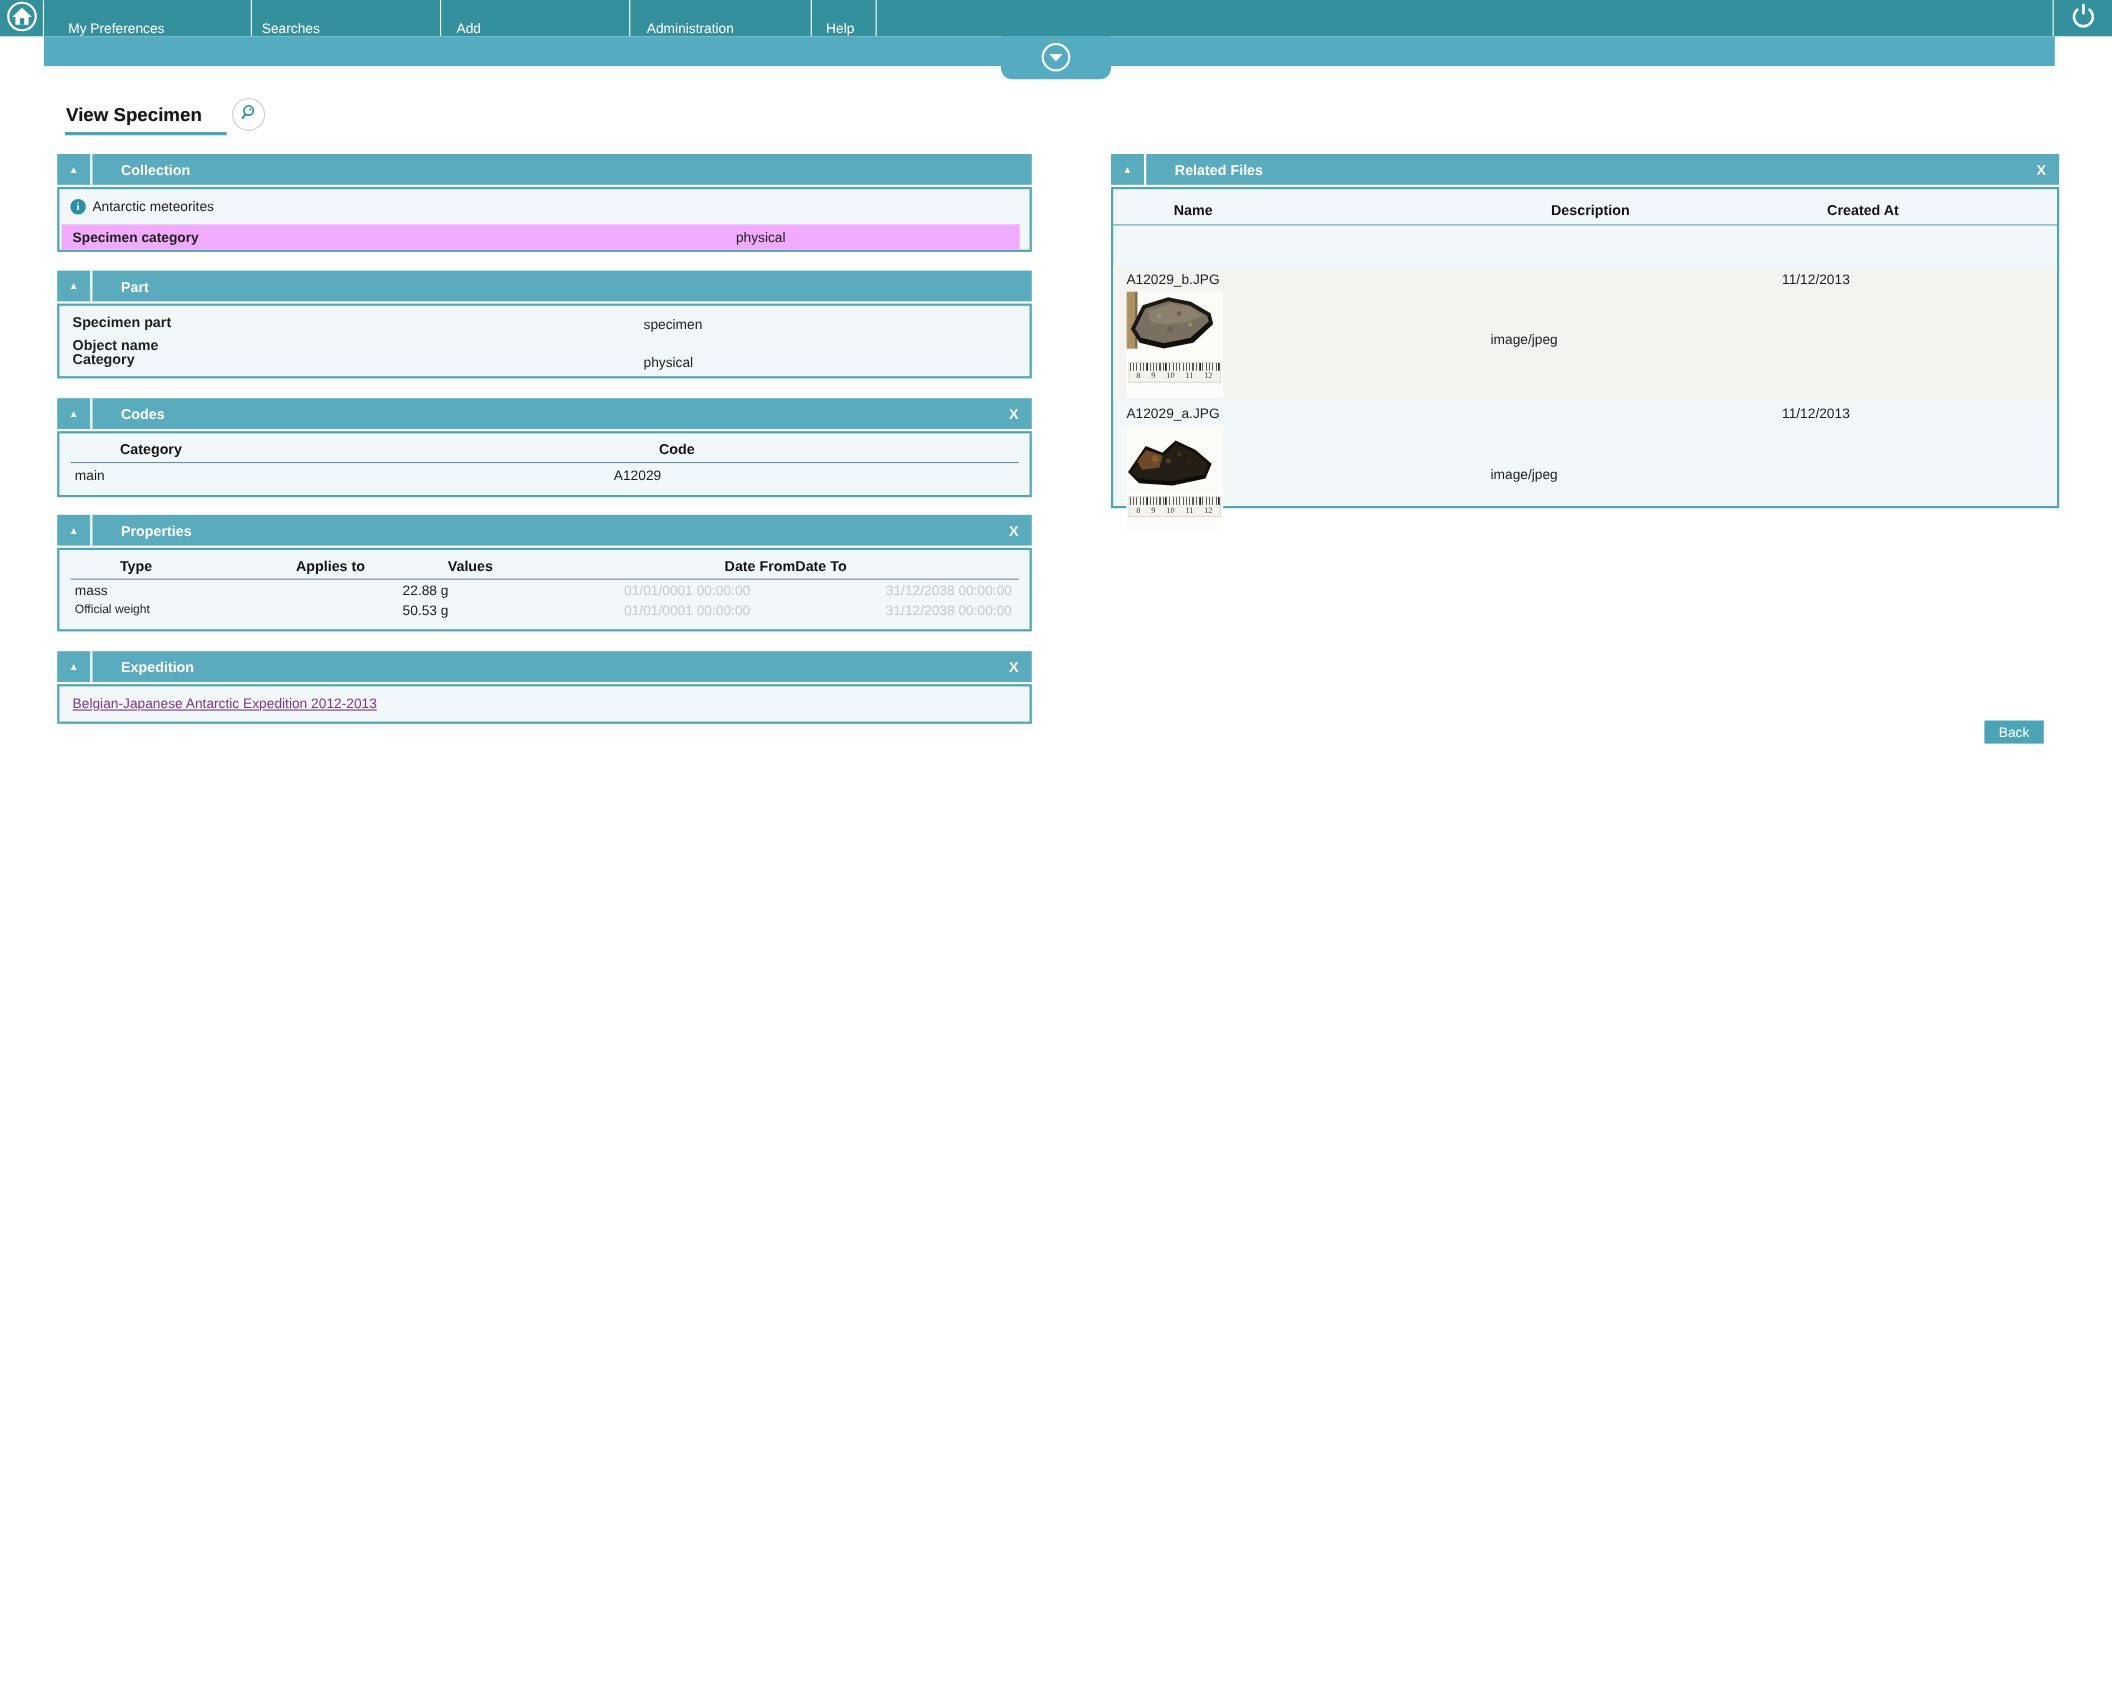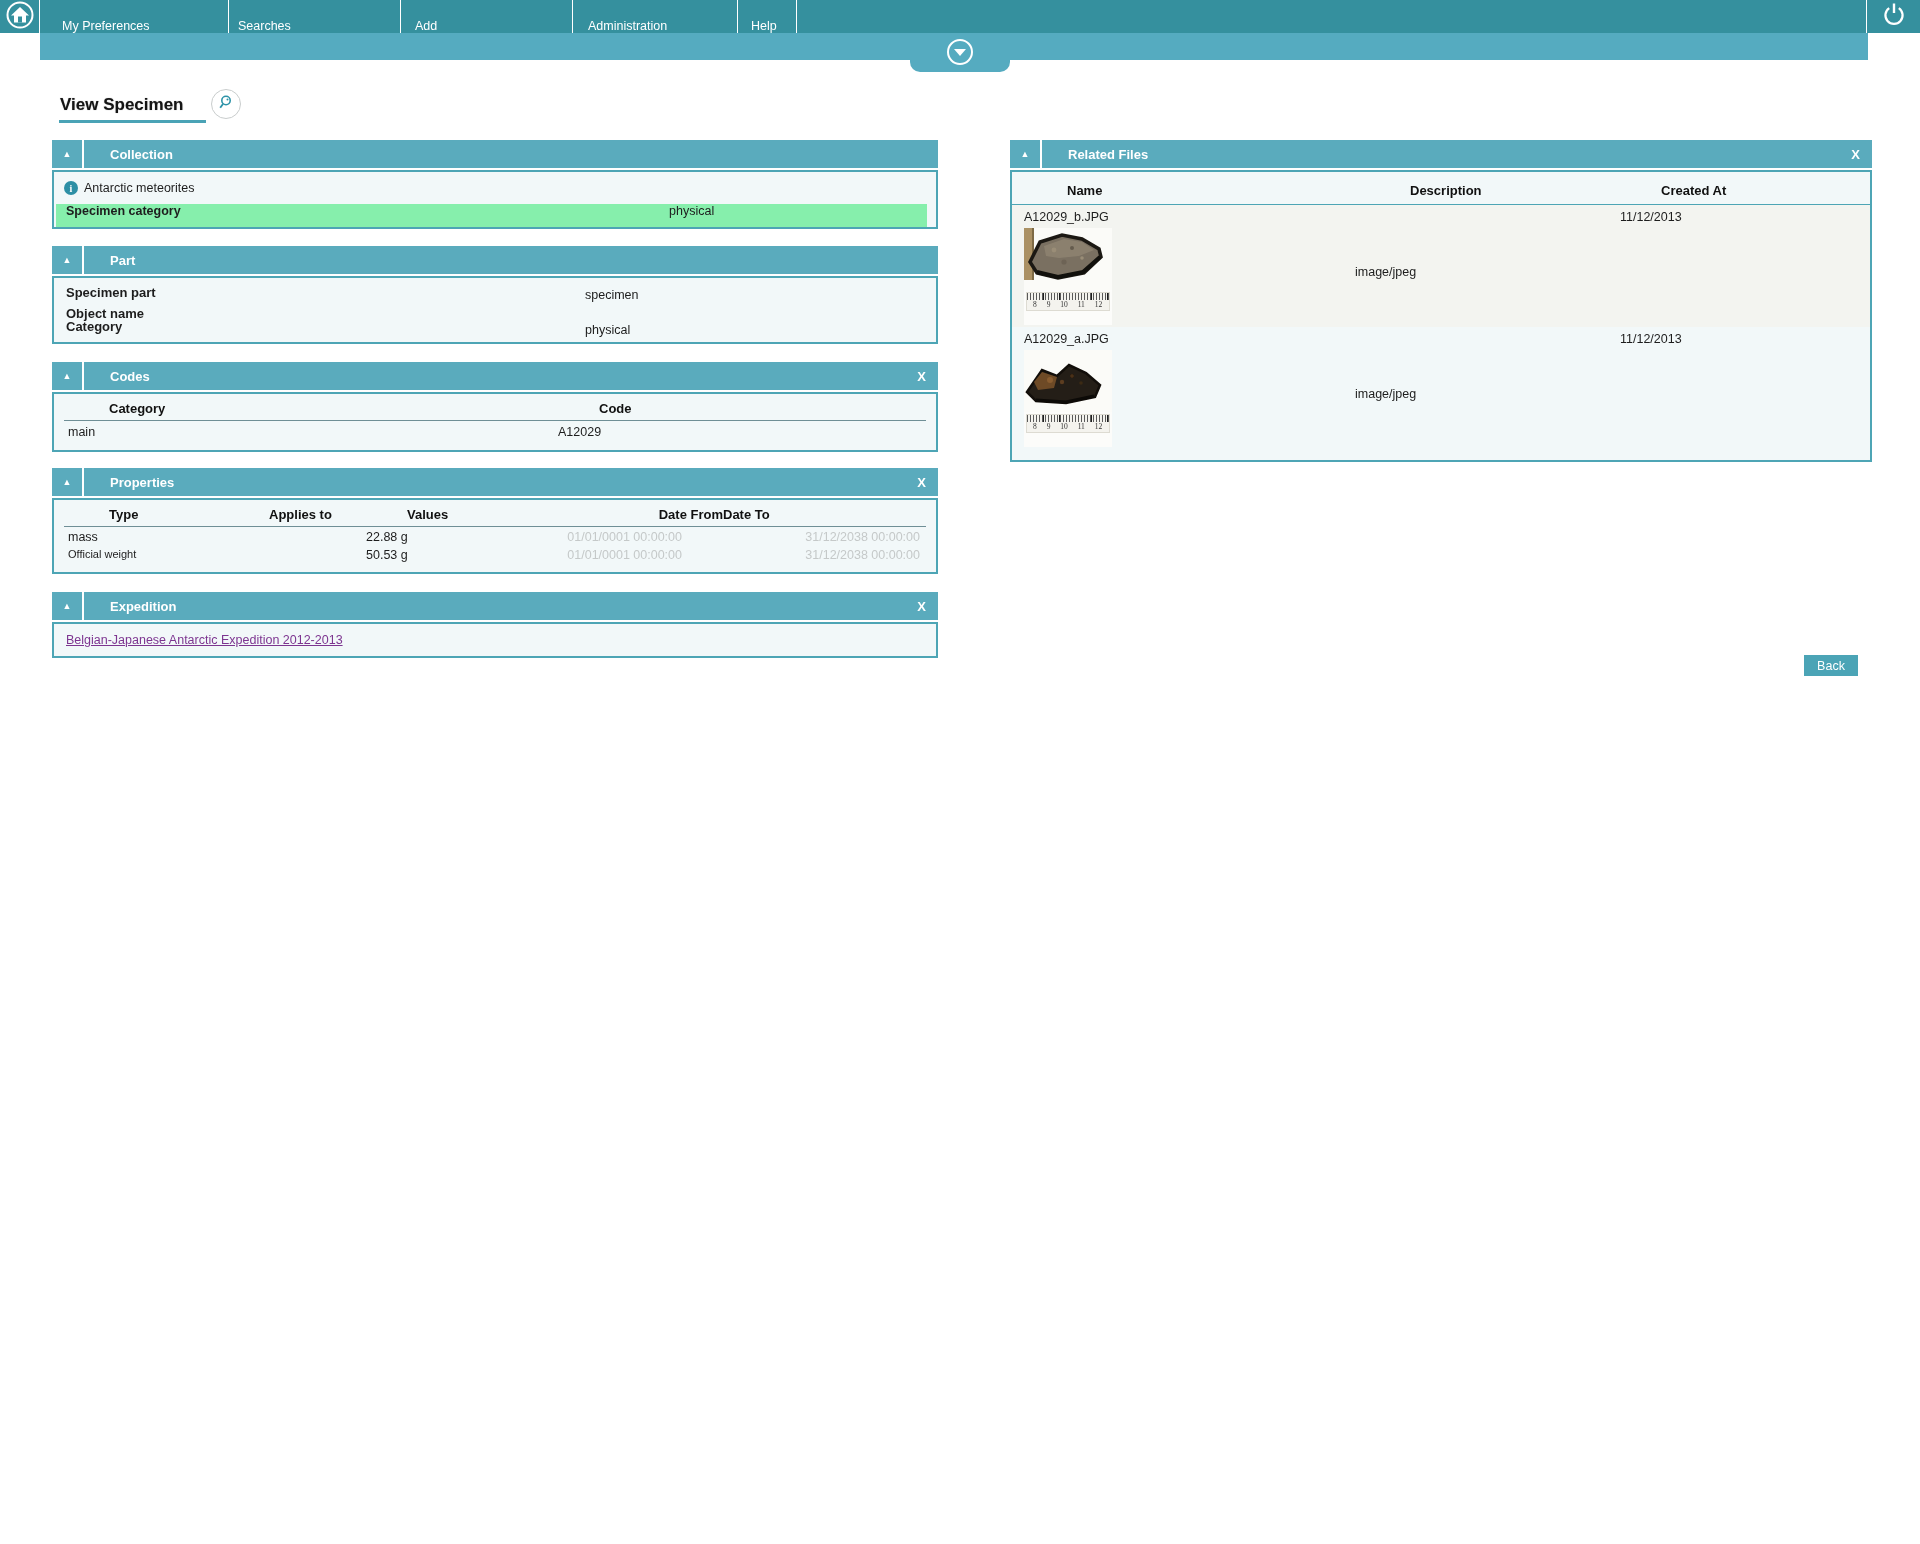--- a/index.html
+++ b/index.html
@@ -49,27 +49,27 @@
   .lbl { font-weight:bold; color:#1d1d1d; }
   .val { color:#1d1d1d; }
   .thead-cell { font-weight:bold; color:#111; position:absolute;margin-left:41px; }
   .cell { position:absolute; color:#1d1d1d; }
   .muted { color:#c5c9c9; }
   .hline { position:absolute; left:10px; right:10px; height:1px; background:#6f8f96; }
 
   .info-icon { display:inline-flex; width:14px; height:14px; border-radius:50%; background:#2d8fa5;
                color:#fff; font-size:10px; font-weight:bold; align-items:center; justify-content:center;
                font-family:"Liberation Serif", serif; }
-  .hl-row { position:absolute; left:2px; right:9px; height:23px; background:#86efac;
-            display:flex; }
+  .hl-row { position:absolute; left:2px; right:9px; height:23px; background:#f0abfc;
+            display:flex; align-items:center; }
 
   .exp-link { color:#7d3590; text-decoration:underline; font-size:12.5px; cursor:pointer; }
 
   
-  .rf-row { position:absolute; left:0; right:0; }
+  .rf-row { position:absolute; left:0; right:0;margin-top:37px; }
   .rf-row.gray { background:#f3f4f0; }
   .thumb { position:absolute; width:88px; height:97px; background:#fcfcfa; cursor:pointer; }
   .thumb svg { display:block; }
   .ruler { position:absolute; left:2px; right:2px; top:64px; height:19px; background:#f4f3ee;
            border:0.5px solid #dddbd2; }
   .ticks { height:7px;
            background: repeating-linear-gradient(90deg,#5a5a5a 0 1px,transparent 1px 3px),
                        repeating-linear-gradient(90deg,#1e1e1e 0 1px,transparent 1px 16px); }
   .nums { font-family:Liberation Serif, serif; font-size:7.5px; color:#333;
           word-spacing:8px; padding-left:6px; line-height:10px; white-space:pre; }

